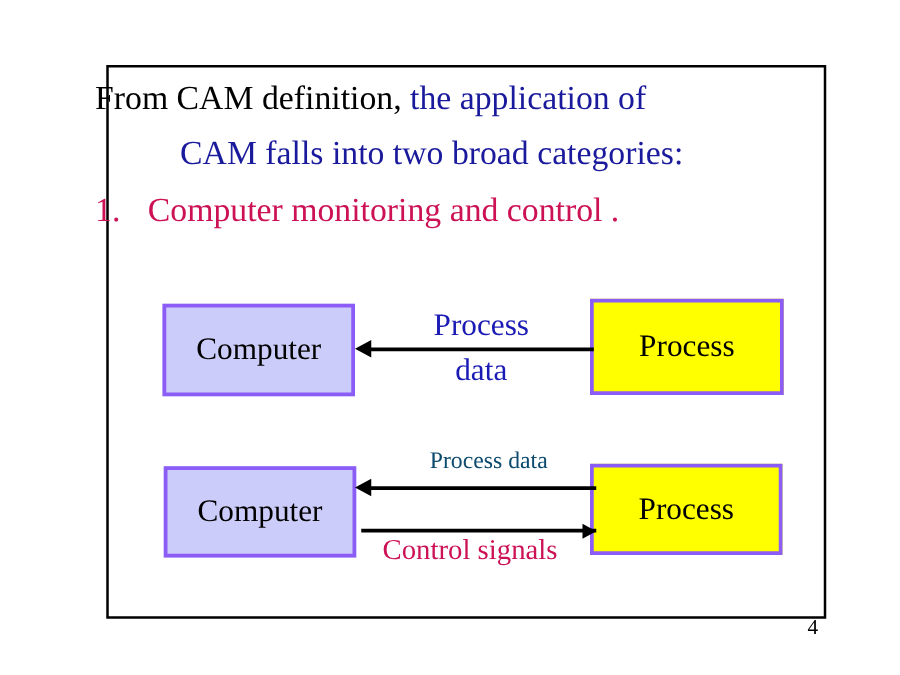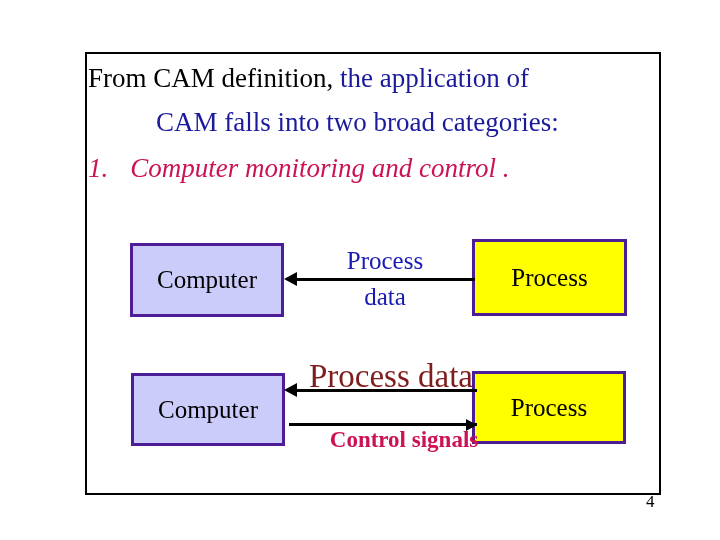--- a/index.html
+++ b/index.html
@@ -23,50 +23,49 @@
     width: 576px;
     height: 443px;
     border: 2px solid #000000;
     box-sizing: border-box;
     background: #ffffff;
   }
 
   
   #text-block {
     position: absolute;
-    left: 88px;
+    left: 76px;
     top: 56px;
     width: 492px;
   }
   .body-line {
     font-size: 27px;
     line-height: 44px;
     white-space: nowrap;
   }
   .line-1 { text-indent: 0px; }
   .line-2 { padding-left: 68px; }
   .seg-black { color: #000000; }
   .seg-blue  { color: #1a1a9c; }
 
   #list-item-1 {
     font-size: 27px;
     line-height: 44px;
     color: #cc1155;
     white-space: nowrap;
     margin-top: 2px;
-    font-style: italic;
   }
   #list-item-1 .num { margin-right: 22px; }
 
   
   #diagram { position: absolute; left: 0; top: 0; width: 720px; height: 540px; }
 
   .node-box {
     position: absolute;
-    border: 3px solid #4c1d95;
+    border: 3px solid #8b5cf6;
     box-sizing: border-box;
     display: flex;
     align-items: center;
     justify-content: center;
     font-size: 25px;
     color: #000000;
   }
   .box-computer { background: #ccccfa; }
   .box-process  { background: #ffff00; }
 
@@ -110,25 +109,25 @@
     position: absolute;
     white-space: nowrap;
     text-align: center;
   }
   #label-process-data-1 {
     left: 300px; top: 243px; width: 170px;
     font-size: 25px; line-height: 36px; color: #1a1ab4;
   }
   #label-process-data-2 {
     left: 296px; top: 358px; width: 190px;
-    font-size: 33px; color: #7f1d1d;
+    font-size: 19px; color: #0c4a6e;
   }
   #label-control-signals {
-    left: 304px; top: 427px; width: 200px;
-    font-size: 23px; font-weight: bold; color: #cc1155;
+    left: 276px; top: 427px; width: 200px;
+    font-size: 23px; font-weight: normal; color: #cc1155;
   }
 
   
   #page-number {
     position: absolute;
     left: 646px;
     top: 492px;
     font-size: 17px;
     color: #000000;
   }

